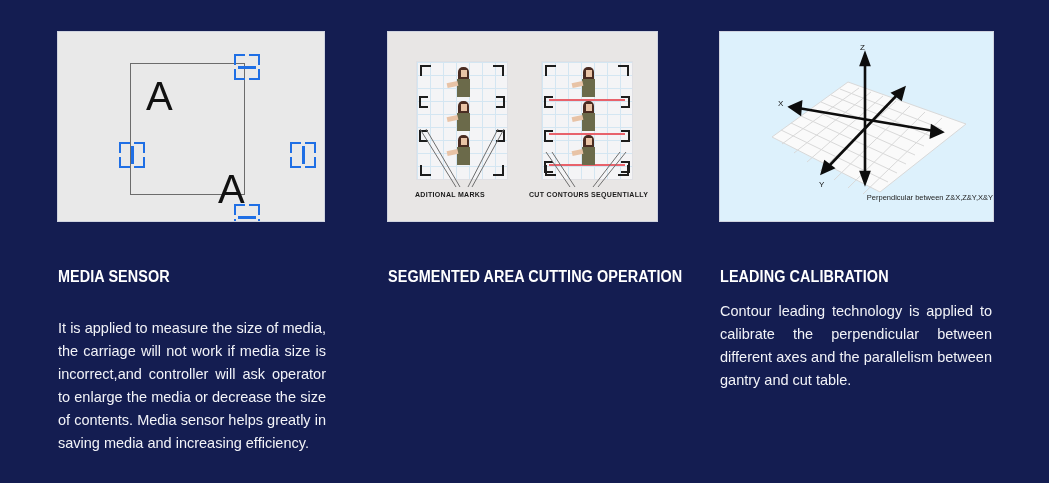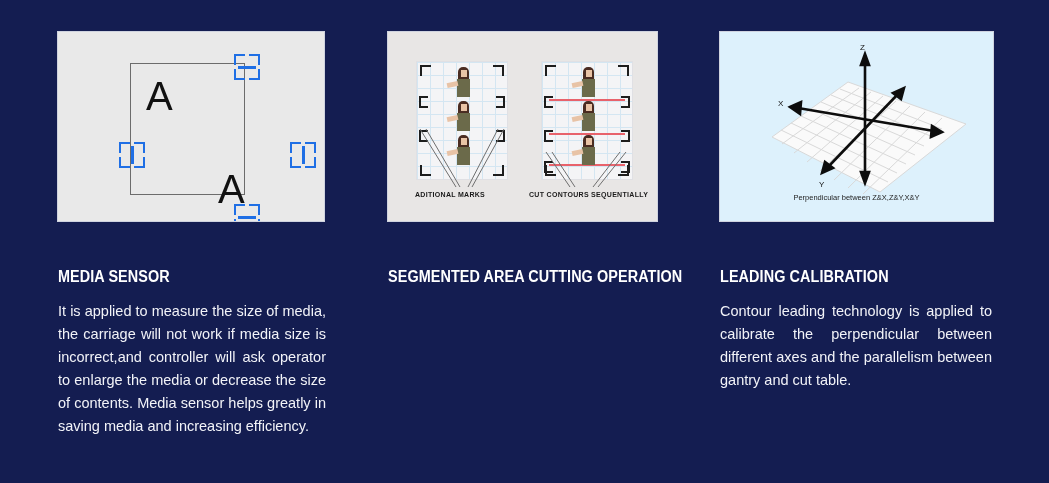--- a/index.html
+++ b/index.html
@@ -77,21 +77,21 @@
   .p-body{background:#6b6a4a;}
   .p-arm{background:#e8c3a6;}
   .p2-label{
     position:absolute;font-family:"Liberation Sans",sans-serif;
     font-size:7px;font-weight:700;color:#1a1a1a;letter-spacing:.3px;
     white-space:nowrap;
   }
   .p2-lbl1{left:27px;top:159px;}
   .p2-lbl2{left:141px;top:159px;}
   .p3-cap{
-    position:absolute;left:0;right:0;top:161px;text-align:center;
+    position:absolute;left:0;right:0;top:161px;text-align:right;
     font-size:7.5px;color:#1d1d1d;font-family:"Liberation Sans",sans-serif;
   }
 
   
   .heading{
     position:absolute;top:268px;
     color:#ffffff;
     font-family:"Liberation Sans",sans-serif;
     font-size:16px;font-weight:700;
     letter-spacing:.1px;
@@ -102,21 +102,21 @@
   .body-text{
     position:absolute;top:300px;
     color:#f2f3f8;
     font-family:"Liberation Sans",sans-serif;
     font-size:14.5px;
     line-height:23px;
     text-align:justify;
     margin:0;
   }
   .body-text p{margin:0;}
-  .h1{left:58px;}  .t1{left:58px;width:268px;}
+  .h1{left:58px;}  .t1{left:58px;width:268px;margin-top:17px;}
   .h2{left:388px;} .t2{left:388px;width:268px;}
   .h3{left:720px;} .t3{left:720px;width:272px;}
 </style>
 </head>
 <body>
 
 <div class="grid">
 
   <div class="panel panel-1">
     <div class="p1-frame"></div>

